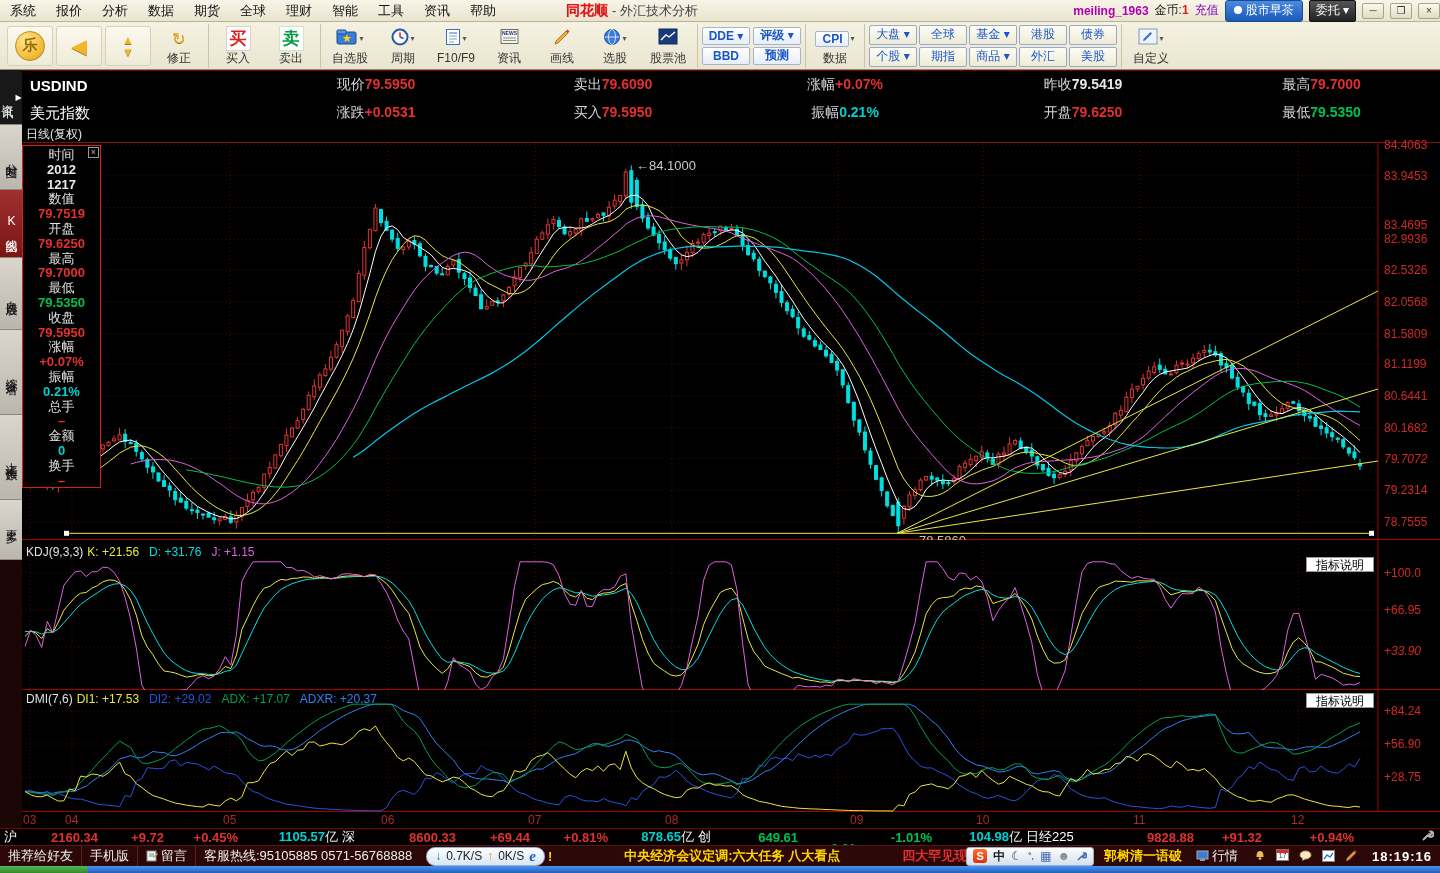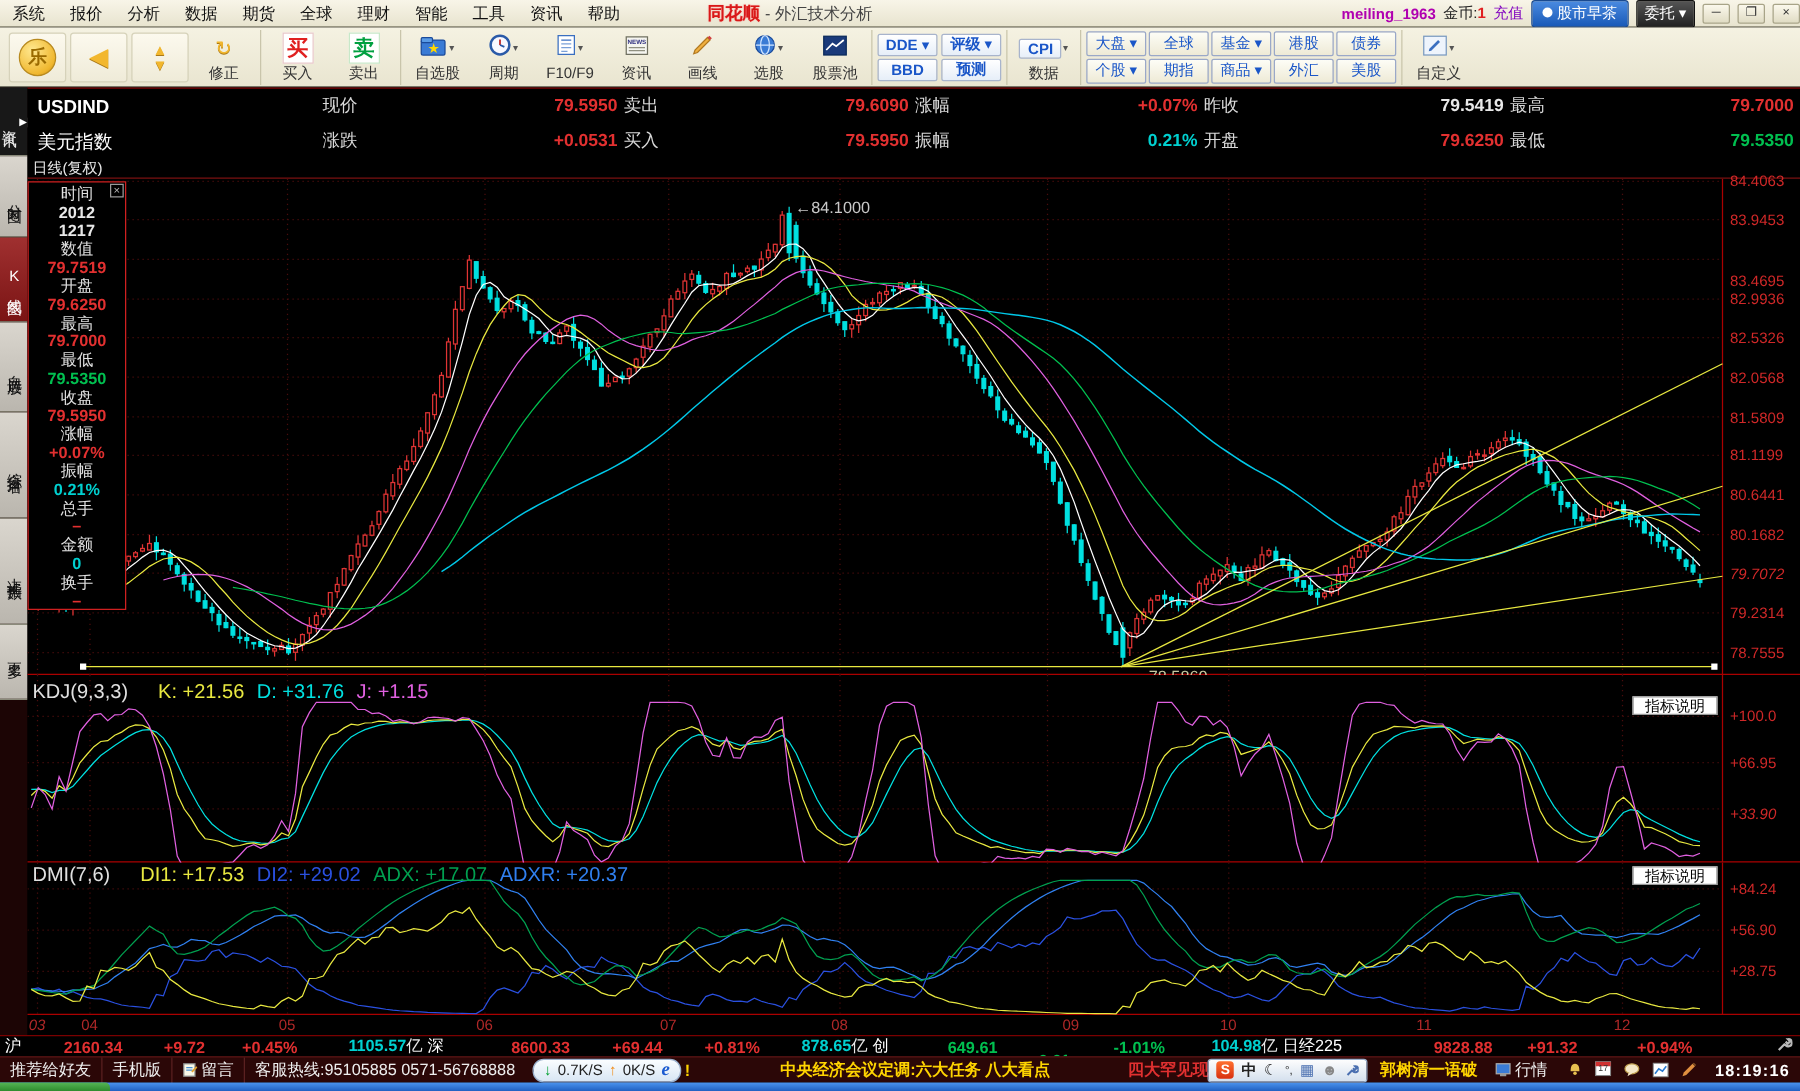--- a/index.html
+++ b/index.html
@@ -65,37 +65,37 @@
 .stab.active{background:linear-gradient(#a03030,#7a1414);color:#fff}
 .stab.dark{background:#181818;color:#eee}
 .stab .arr{writing-mode:horizontal-tb;font-size:8px;color:#fff;letter-spacing:0}
 
 
 #content{position:absolute;top:70px;left:22px;width:1418px;height:758px;background:#000}
 #quote{height:57px;border-top:1px solid #7a0000}
 .qrow{display:grid;grid-template-columns:236px 241px 233px 231px 245px 232px;height:28px;align-items:center}
 .qsym{color:#fff;font-weight:bold;font-size:15px;padding-left:8px}
 .qname{font-weight:normal}
-.qpair{display:flex;justify-content:space-between;padding-right:5px;font-size:14px}
+.qpair{display:flex;justify-content:center;padding-right:5px;font-size:14px}
 .qpair .ql{color:#d8d8d8}
 .qpair .qv{font-weight:bold}
 .c-red{color:#e23030}.c-green{color:#00c050}.c-cyan{color:#00d0d0}.c-white{color:#e8e8e8}
 .c-label{color:#e0e0e0}
 
 
 #maheader{height:16px;display:flex;align-items:center;gap:14px;padding-left:4px;
  font-size:12px;color:#e8e8e8;border-bottom:1px solid #7a1010;white-space:nowrap}
 #mainchart{position:relative;height:397px;border-bottom:1px solid #aa0000}
 #kdjpanel{position:relative;height:150px;border-bottom:1px solid #aa0000}
 #dmipanel{position:relative;height:122px;border-bottom:1px solid #aa0000}
 #xaxis{position:relative;height:15px}
 .mon{position:absolute;top:1px;color:#b02828;font-size:12px}
 .csvg{position:absolute;left:0;top:0}
 .ylab{position:absolute;left:1362px;color:#d02828;font-size:12px;white-space:nowrap}
-.phead{position:absolute;left:4px;top:5px;display:flex;gap:24px;font-size:16px;z-index:3;white-space:nowrap}
+.phead{position:absolute;left:4px;top:5px;display:flex;gap:4px;font-size:12px;z-index:3;white-space:nowrap}
 .indbtn{position:absolute;left:1284px;width:68px;height:15px;background:#fff;color:#000;
  font-size:12px;line-height:15px;text-align:center;border:1px solid #999;z-index:4}
 
 #ipanel{position:absolute;left:0;top:2px;width:79px;height:343px;background:#000;
  border:1px solid #d02020;z-index:5;text-align:center;font-size:13px;line-height:14.8px;padding-top:2px}
 #ipanel .val{font-weight:bold}
 .iclose{position:absolute;top:1px;right:1px;width:11px;height:11px;border:1px solid #999;
  color:#bbb;font-size:9px;line-height:9px;text-align:center}
 
 
@@ -1029,21 +1029,21 @@
             <span style="color: rgb(48, 128, 240);">ADXR: +20.37</span>
           </span>
       </div>
       <div class="indbtn" style="top:3px">指标说明</div>
     <span class="ylab" style="top: 14px;">+84.24</span>
         <span class="ylab" style="top: 47px;">+56.90</span>
         <span class="ylab" style="top: 80px;">+28.75</span>
       </div>
 
     <div id="xaxis">
-        <span class="mon" style="left: 1px; font-style: italic;">03</span>
+        <span class="mon" style="left: 1px;">03</span>
         <span class="mon" style="left: 43px;">04</span>
         <span class="mon" style="left: 201px;">05</span>
         <span class="mon" style="left: 359px;">06</span>
         <span class="mon" style="left: 506px;">07</span>
         <span class="mon" style="left: 643px;">08</span>
         <span class="mon" style="left: 809px; margin-left: 19px;">09</span>
         <span class="mon" style="left: 954px;">10</span>
         <span class="mon" style="left: 1111px;">11</span>
         <span class="mon" style="left: 1269px;">12</span>
       </div>

